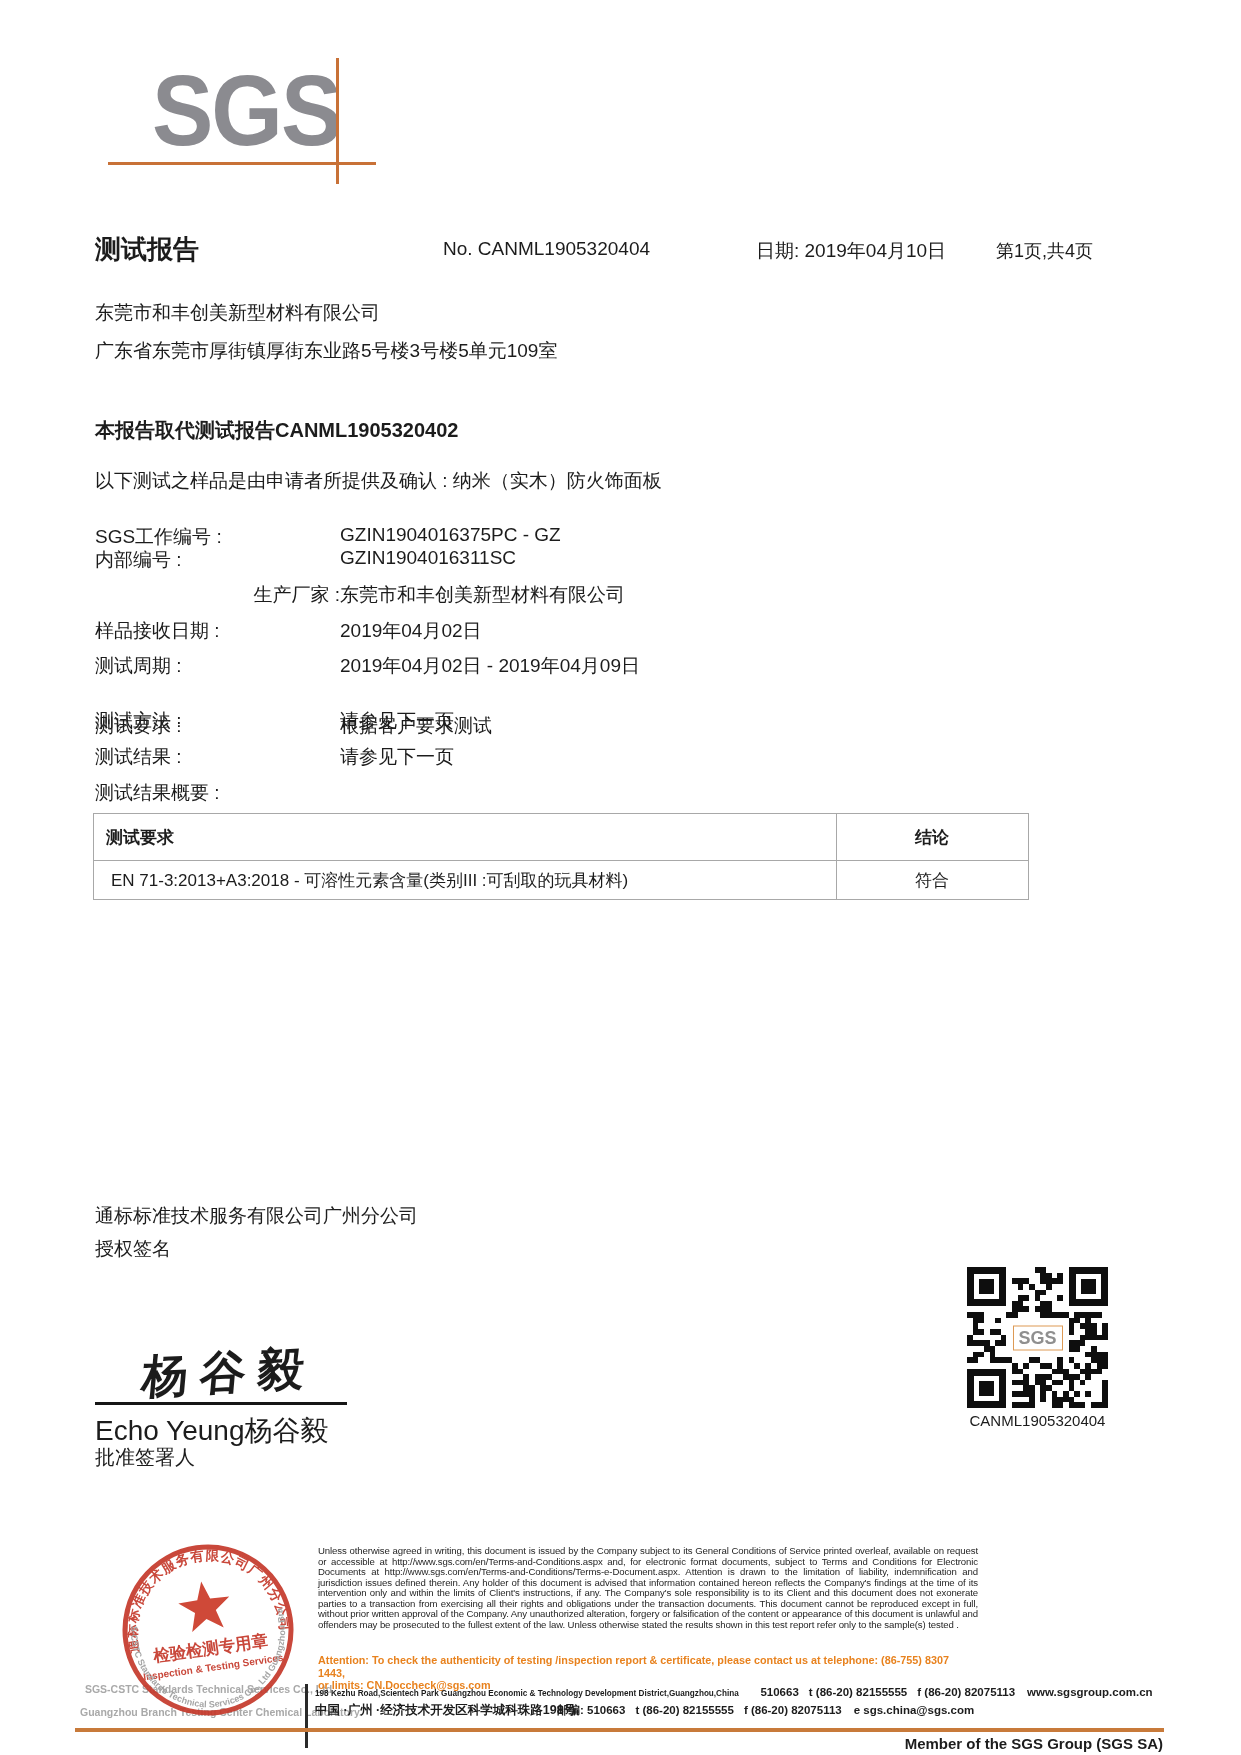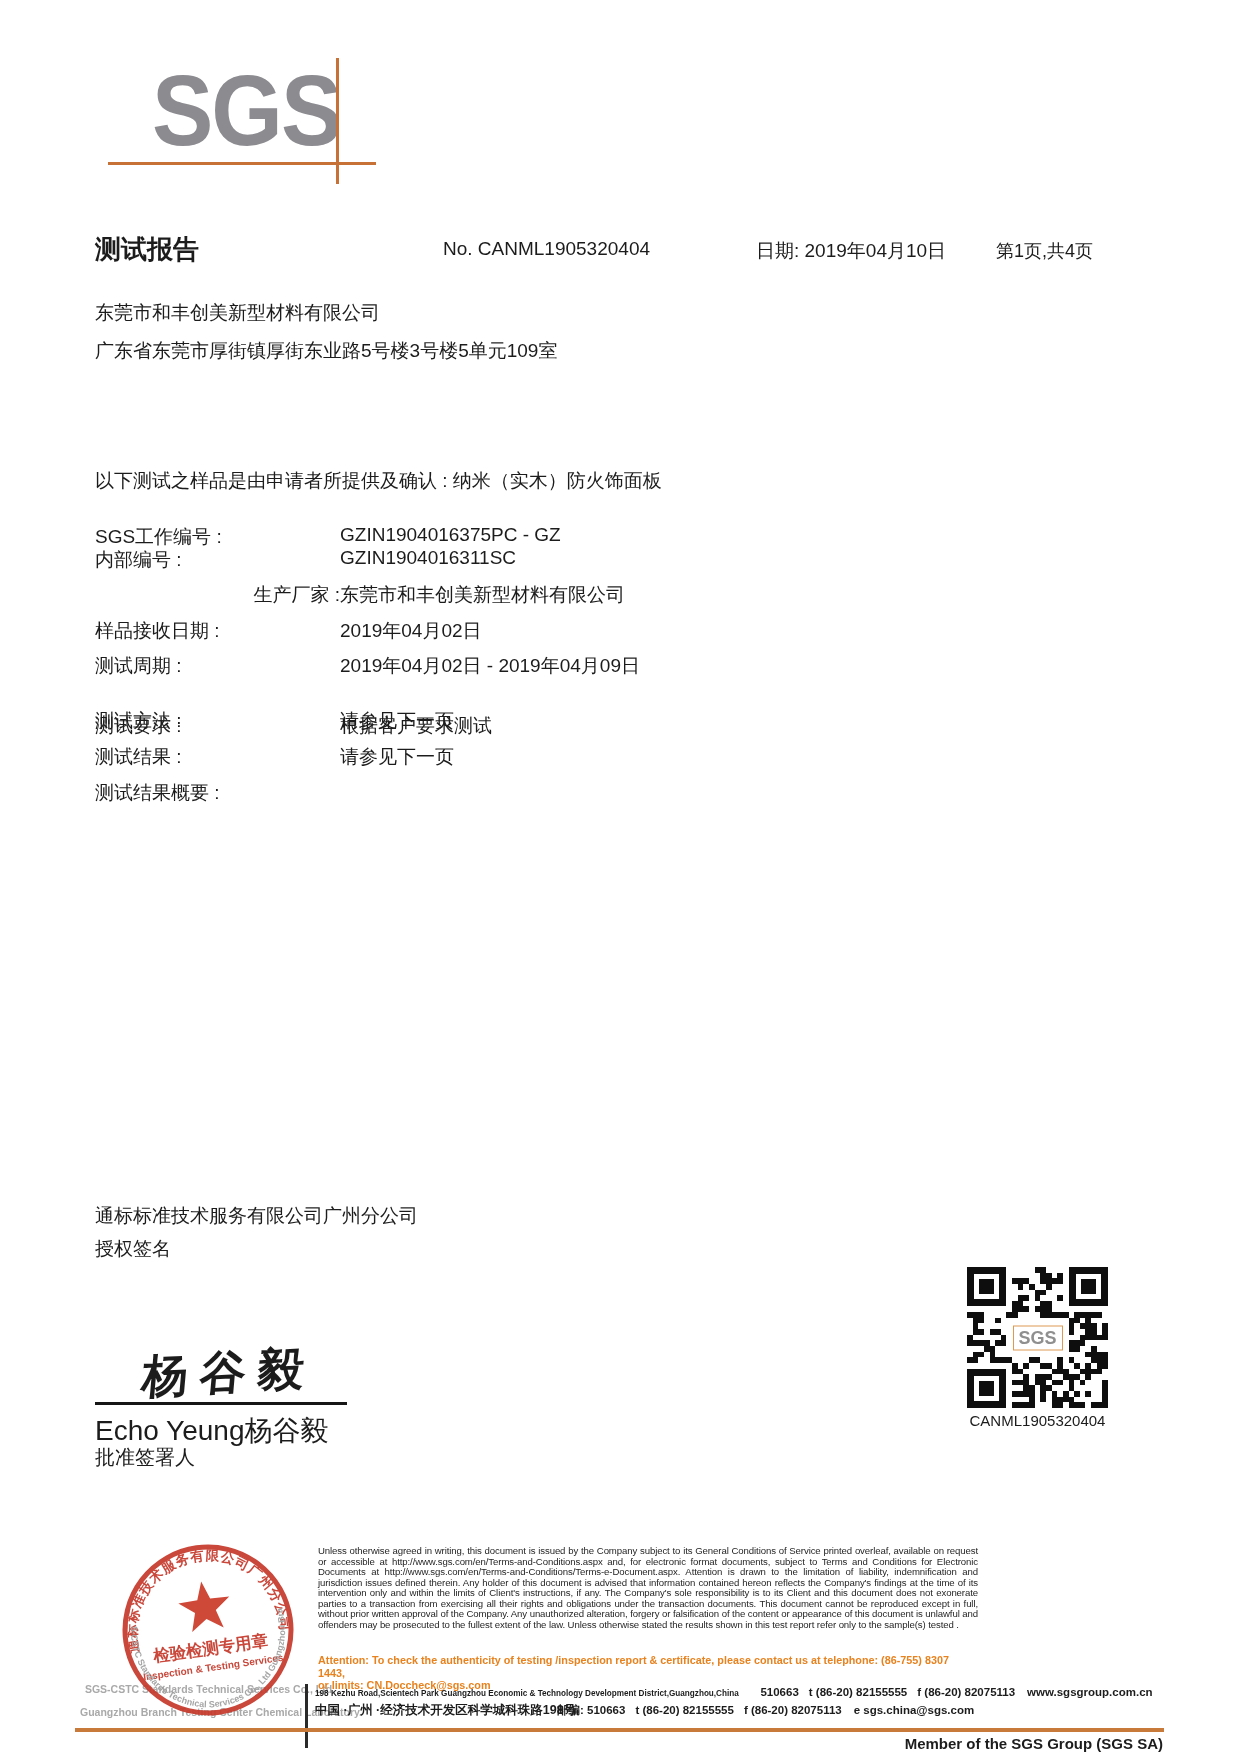--- a/index.html
+++ b/index.html
@@ -123,20 +123,21 @@
   <div class="abs logo-vline"></div>
 
   <div class="abs doc-title">测试报告</div>
   <div class="abs report-no">No. CANML1905320404</div>
   <div class="abs report-date">日期: 2019年04月10日</div>
   <div class="abs page-info">第1页,共4页</div>
 
   <div class="abs applicant-name">东莞市和丰创美新型材料有限公司</div>
   <div class="abs applicant-addr">广东省东莞市厚街镇厚街东业路5号楼3号楼5单元109室</div>
 
+  <div class="abs replace-note">本报告取代测试报告CANML1905320402</div>
   <div class="abs sample-note">以下测试之样品是由申请者所提供及确认 : 纳米（实木）防火饰面板</div>
 
   <div class="abs fields">
     <div class="field-row">
       <span class="flabel">SGS工作编号 :</span>
       <span class="fvalue">GZIN1904016375PC - GZ</span>
     </div>
     <div class="field-row">
       <span class="flabel">内部编号 :</span>
       <span class="fvalue">GZIN1904016311SC</span>
@@ -162,20 +163,34 @@
       <span class="fvalue">请参见下一页</span>
     </div>
     <div class="field-row">
       <span class="flabel">测试结果 :</span>
       <span class="fvalue">请参见下一页</span>
     </div>
   </div>
 
   <div class="abs summary-heading">测试结果概要 :</div>
 
+  <table class="abs results-table">
+    <thead>
+      <tr>
+        <th>测试要求</th>
+        <th class="concl">结论</th>
+      </tr>
+    </thead>
+    <tbody>
+      <tr>
+        <td>EN 71-3:2013+A3:2018 - 可溶性元素含量(类别III :可刮取的玩具材料)</td>
+        <td class="concl">符合</td>
+      </tr>
+    </tbody>
+  </table>
 
   <div class="abs issuer-company">通标标准技术服务有限公司广州分公司</div>
   <div class="abs auth-label">授权签名</div>
   <div class="abs handwriting">杨谷毅</div>
   <div class="abs sig-line"></div>
   <div class="abs signer-name">Echo Yeung杨谷毅</div>
   <div class="abs signer-role">批准签署人</div>
 
   <div class="abs qr">
     <div class="qr-cells">

